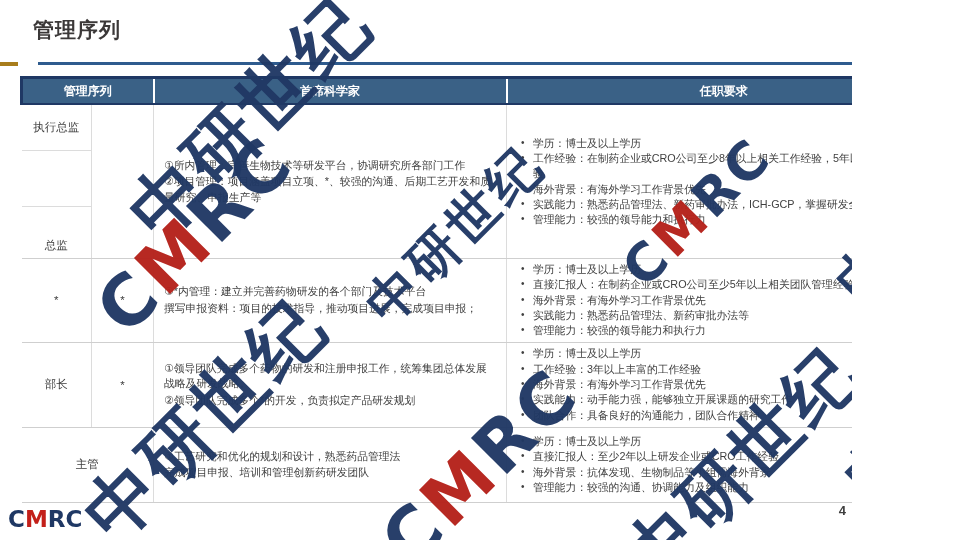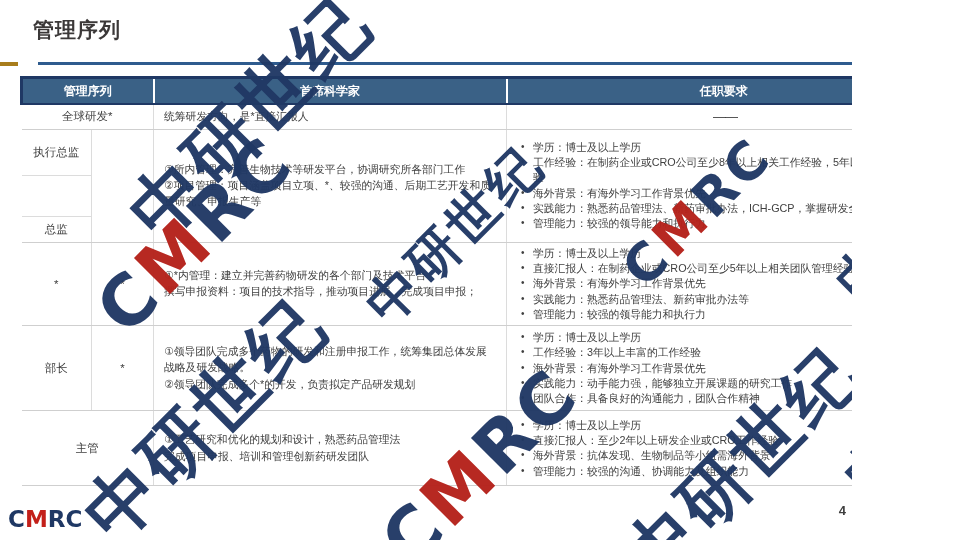--- a/index.html
+++ b/index.html
@@ -34,26 +34,26 @@
   }
   table.mgmt tr td:last-child { border-right:1px solid #cfcfcf; }
   td.lvl, td.sub { text-align:center; font-size:11.5px; padding:0; }
   td.duties { font-size:10.8px; padding:3px 10px; line-height:1.45; }
   td.duties .duty-line { margin:1px 0; }
   td.reqs { font-size:10.8px; padding:3px 8px 3px 10px; }
   td.reqs.dash { text-align:center; font-size:13px; color:#404040; letter-spacing:-1px; }
   ul.bullets { margin:0; padding:0 0 0 16px; list-style:none; }
   ul.bullets li { position:relative; line-height:1.42; }
   ul.bullets li::before { content:"\2022"; position:absolute; left:-12px; top:0; font-size:10px; }
-  .stack { width:100%; height:100%; display:flex; flex-direction:column; }
+  .stack { width:100%; height:100%; display:flex; flex-direction:column;gap:15px; }
   .stack .stack-cell {
     display:flex; align-items:center; justify-content:center;
     border-bottom:1px solid #dcdcdc; box-sizing:border-box;
   }
-  .stack .stack-cell:last-child { border-bottom:none; }
+  .stack .stack-cell:last-child { border-bottom:none;margin-top:11px; }
 
   
   .wm-layer { position:absolute; inset:0; z-index:6; pointer-events:none; }
   .wm {
     position:absolute; transform:translate(-50%,-50%) rotate(-45deg);
     font-weight:900; color:#203864; white-space:nowrap; letter-spacing:4px;
     font-family:"DejaVu Sans","Liberation Sans",sans-serif; opacity:0.96;
   }
   .wm .red { color:#b5211a; }
 
@@ -84,27 +84,20 @@
         <col style="width:435px">
     </colgroup>
     <thead>
       <tr>
         <th colspan="2">管理序列</th>
         <th>首席科学家</th>
         <th>任职要求</th>
       </tr>
     </thead>
     <tbody id="table-body">
-        <tr style="height: 20px;">
-          <td colspan="2" class="lvl">全球研发*</td>
-          <td class="duties">
-            <div class="duty-line">统筹研发方向，是*直接汇报人</div>
-          </td>
-          <td class="reqs dash">——</td>
-        </tr>
         <tr style="height: 112px;">
           <td class="lvl">
             <div class="stack">
               <div class="stack-cell" style="height: 46px;">执行总监</div>
               <div class="stack-cell" style="height: 41px;"></div>
               <div class="stack-cell" style="height: 25px;">总监</div>
             </div>
           </td>
           <td class="sub"></td>
           <td class="duties">

